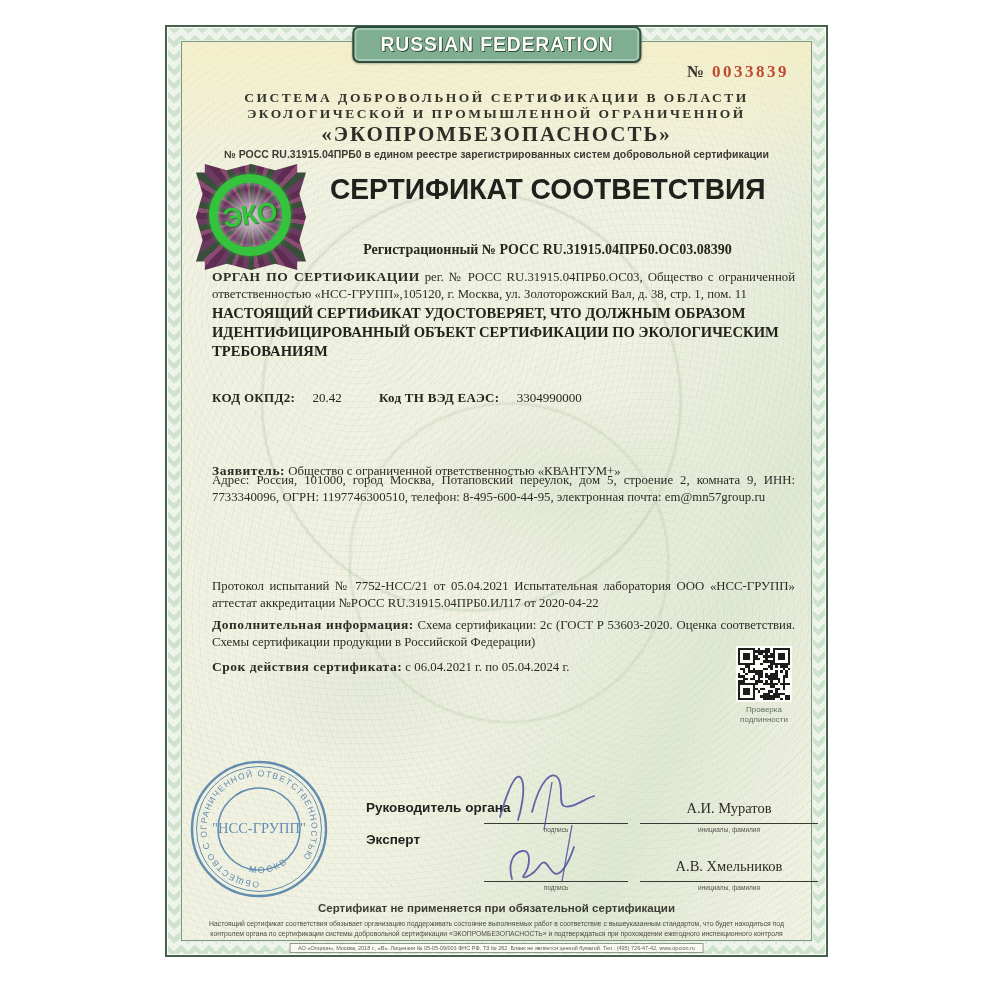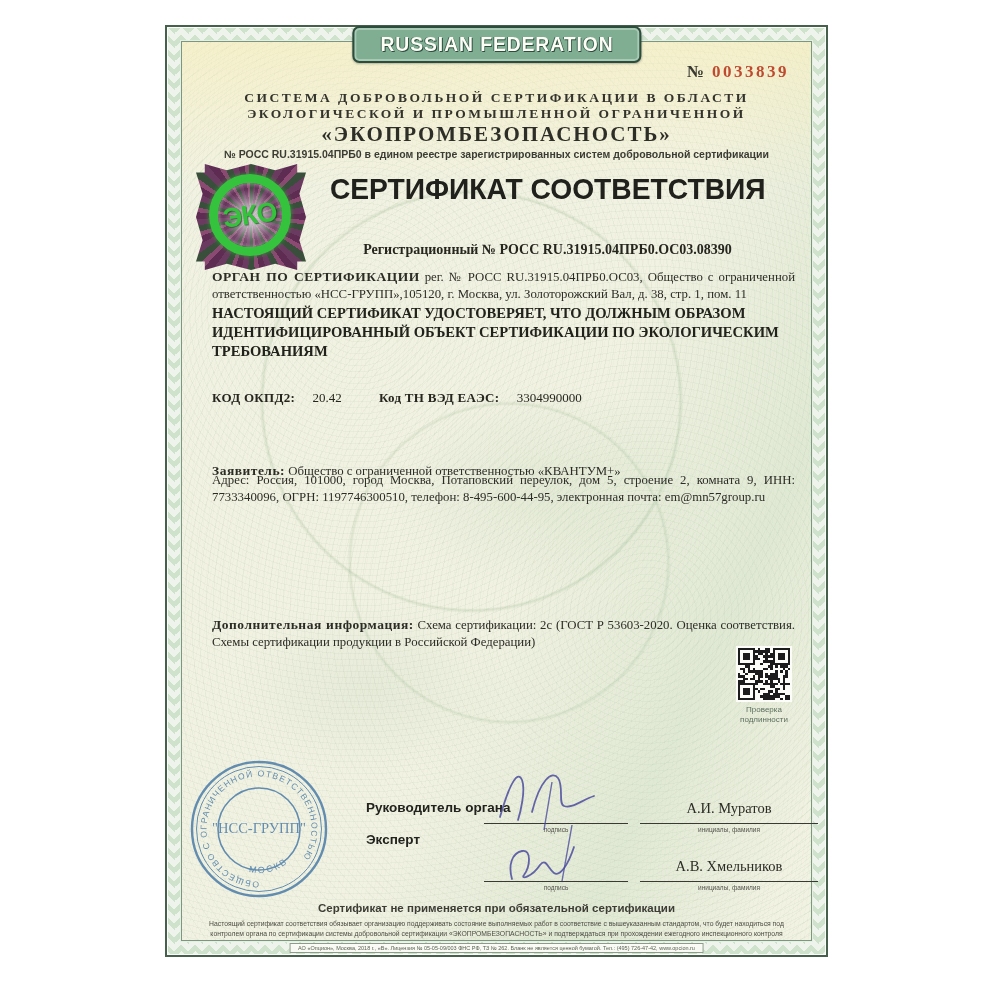--- a/index.html
+++ b/index.html
@@ -182,26 +182,31 @@
       <span class="v">3304990000</span>
     </div>
 
     <p class="para" style="top:420px; text-align:left;">
       <b class="lbl">Заявитель:</b>
       <span>Общество с ограниченной ответственностью «КВАНТУМ+»</span>
     </p>
     <p class="para" style="top:430px;">Адрес: Россия, 101000, город Москва, Потаповский переулок, дом 5, строение 2, комната 9, ИНН: 7733340096, ОГРН: 1197746300510, телефон: 8-495-600-44-95, электронная почта: em@mn57group.ru</p>
 
 
+    <p class="para" style="top:536px;">Протокол испытаний № 7752-НСС/21 от 05.04.2021 Испытательная лаборатория ООО «НСС-ГРУПП» аттестат аккредитации №РОСС RU.31915.04ПРБ0.ИЛ17 от 2020-04-22</p>
 
     <p class="para" style="top:574px;">
       <b class="lbl">Дополнительная информация:</b>
       <span>Схема сертификации: 2с (ГОСТ Р 53603-2020. Оценка соответствия. Схемы сертификации продукции в Российской Федерации)</span>
     </p>
 
+    <p class="para" style="top:616px; text-align:left;">
+      <b class="lbl">Срок действия сертификата:</b>
+      <span>с 06.04.2021 г. по 05.04.2024 г.</span>
+    </p>
 
     <div class="qr-block">
       <div class="qr">
           <i style="grid-area:1/1"></i>
           <i style="grid-area:1/2"></i>
           <i style="grid-area:1/3"></i>
           <i style="grid-area:1/4"></i>
           <i style="grid-area:1/5"></i>
           <i style="grid-area:1/6"></i>
           <i style="grid-area:1/7"></i>

